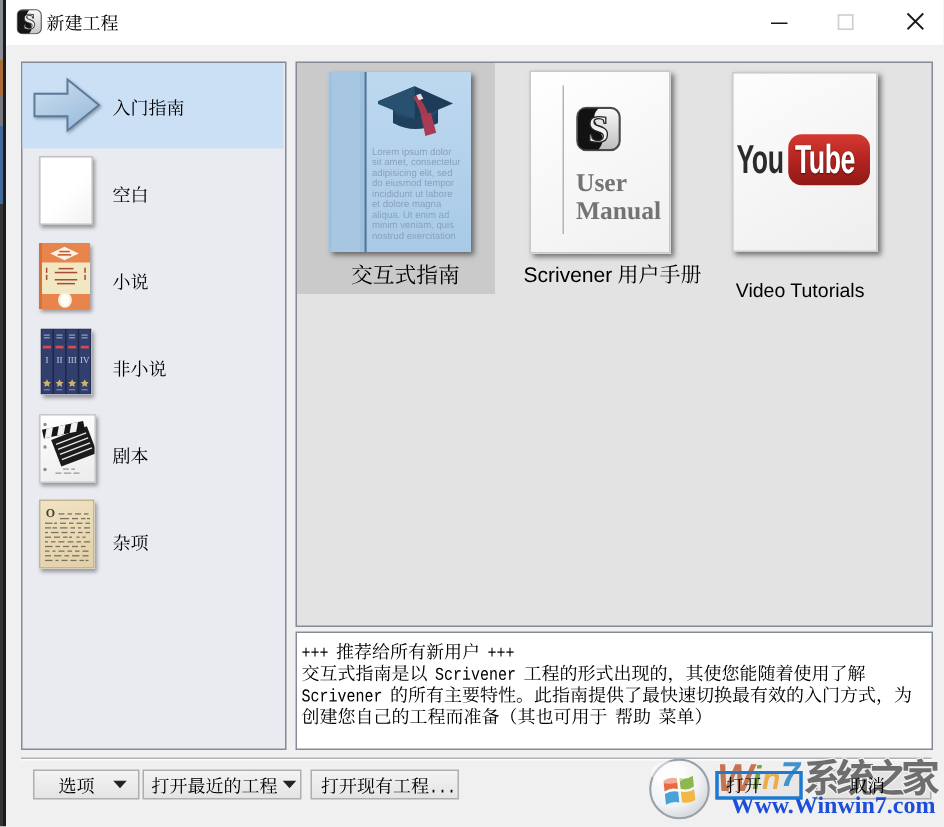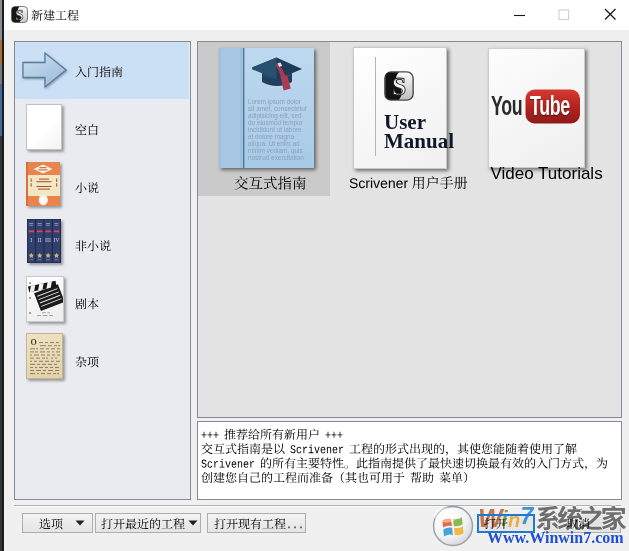--- a/index.html
+++ b/index.html
@@ -240,36 +240,36 @@
   <defs>
       <linearGradient id="slbg2" x1="0" y1="0" x2="0" y2="1">
     <stop offset="0" stop-color="#fbfbfb"></stop>
         <stop offset="1" stop-color="#bdbdbd"></stop>
       </linearGradient>
     </defs>
   <rect x="1" y="1" width="32" height="32" rx="7" fill="url(#slbg2)" stroke="#4a4a4a" stroke-width="1.6"></rect>
   <path d="M8,1.5 L17,1.5 C6,12 28,20 17,32.5 L8,32.5 Q1.5,32.5 1.5,26 L1.5,8 Q1.5,1.5 8,1.5 Z" fill="#121212"></path>
   <text x="17" y="27" font-family="Liberation Serif" font-size="29" font-weight="bold" text-anchor="middle" fill="#f2f2f2" stroke="#252525" stroke-width="1">S</text>
 </svg>
-<div class="abs" style="left:384px;top:113.4px;font-family:'Liberation Serif',serif;font-weight:bold;font-size:21px;line-height:18.3px;color:#0f172a">User<br>Manual</div>
+<div class="abs" style="left:384px;top:113.4px;font-family:'Liberation Serif',serif;font-weight:bold;font-size:17px;line-height:18.3px;color:#737373">User<br>Manual</div>
 
 <div class="abs" style="left:488px;top:48px;width:95px;height:118px;background:linear-gradient(150deg,#fdfdfd,#eeeeee);border:0.5px solid #cccccc;box-shadow:2px 2px 3.5px rgba(0,0,0,0.5)"></div>
 <div class="abs" style="left:491px;top:91.2px;font-weight:bold;font-size:27px;color:#2b2b2b;transform:scaleX(0.66);transform-origin:0 0;letter-spacing:-0.5px">You</div>
 <svg class="abs" width="56" height="36" style="left:525px;top:89px">
   <defs>
       <linearGradient id="yt" x1="0" y1="0" x2="0" y2="1">
     <stop offset="0" stop-color="#d63a31"></stop>
         <stop offset="0.5" stop-color="#b42420"></stop>
         <stop offset="1" stop-color="#8f1a18"></stop>
       </linearGradient>
     </defs>
   <rect x="0.5" y="0.5" width="54.5" height="34" rx="9" fill="url(#yt)"></rect>
 </svg>
 <div class="abs" style="left:529.5px;top:91.2px;font-weight:bold;font-size:27px;color:#ffffff;transform:scaleX(0.66);transform-origin:0 0;letter-spacing:-0.5px;text-shadow:0 1px 1.5px rgba(0,0,0,0.55)">Tube</div>
-<div class="abs" style="left:490.5px;top:164px;font-size:17px;color:#000">Video Tutorials</div>
+<div class="abs" style="left:490.5px;top:186px;font-size:13px;color:#000">Video Tutorials</div>
 
 <div class="abs" style="left:197px;top:421px;width:423px;height:77px;background:#ffffff;border:1px solid #848b96"></div>
 
 <div class="abs" style="left:14px;top:505px;width:607px;height:1px;background:#aeb2b8"></div>
 <div class="abs" style="left:14px;top:506px;width:607px;height:1px;background:#fdfdfd"></div>
 
 <div class="abs" style="left:22px;top:513px;width:69px;height:18px;background:linear-gradient(#f3f3f3,#e4e4e4);border:1px solid #aeaeae"></div>
 <svg class="abs" width="10" height="6" style="left:74.5px;top:520px">
     <polygon points="0.5,0.5 9.5,0.5 5,5.5" fill="#222"></polygon>
   </svg>

